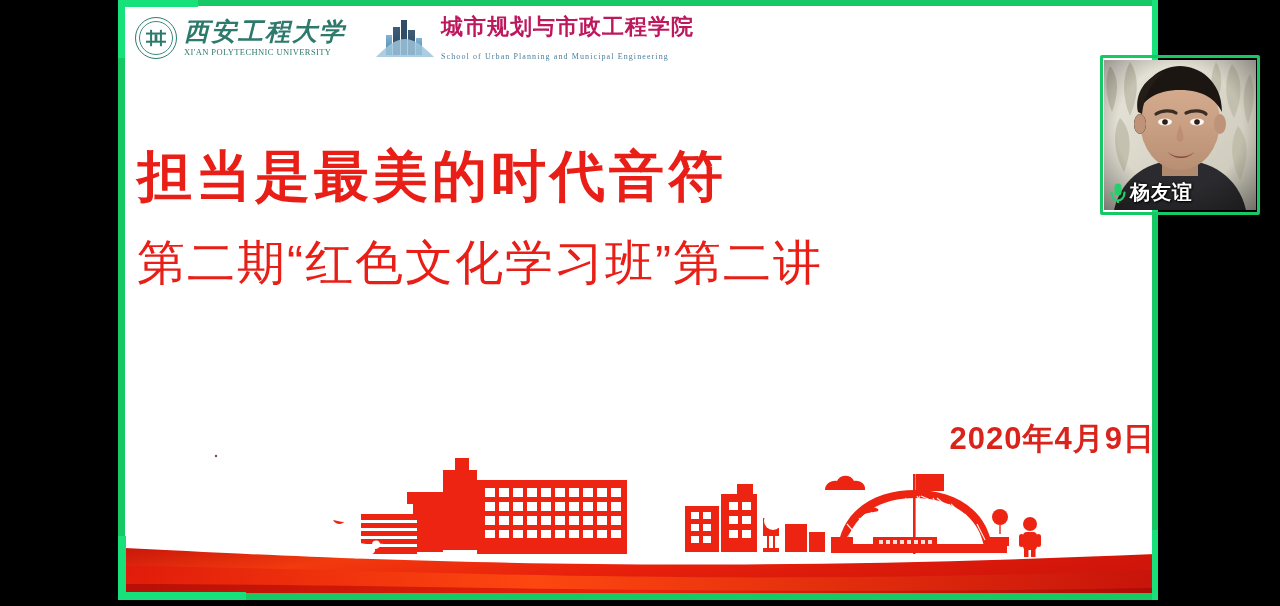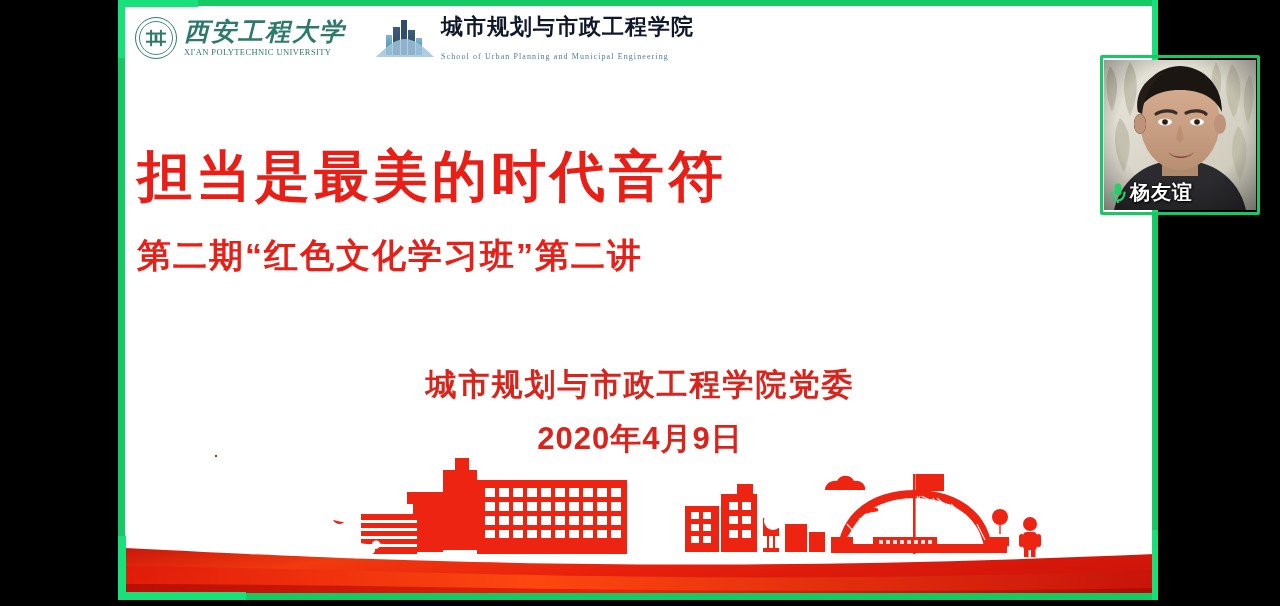--- a/index.html
+++ b/index.html
@@ -117,21 +117,21 @@
     white-space:nowrap;
     text-align:left;
   }
 
   .bldg-icon { width:58px; height:42px; flex:0 0 auto; }
 
   .school-names { display:flex; flex-direction:column; line-height:1; }
   .school-cn {
     font-size:22px;
     font-weight:bold;
-    color:#0f172a;
+    color:#be185d;
     letter-spacing:1px;
     white-space:nowrap;
   }
   .school-en {
     font-family:"Liberation Serif", serif;
     font-size:8px;
     color:#4a7fa0;
     letter-spacing:1.1px;
     margin-top:15px;
     white-space:nowrap;
@@ -146,41 +146,41 @@
   .main-title {
     font-size:55px;
     font-weight:bold;
     color:#E81E17;
     letter-spacing:4px;
     line-height:1.1;
     white-space:nowrap;
   }
   .sub-title {
     margin-top:30px;
-    font-size:34px;
-    font-weight:bold;
+    font-size:48px;
+    font-weight:normal;
     color:#E81E17;
     letter-spacing:2px;
     line-height:1.1;
     white-space:nowrap;
   }
   .org-line {
     position:absolute;
     left:0; right:0; top:358px;
     text-align:center;
     font-size:31px;
     font-weight:bold;
     color:#D9231B;
     letter-spacing:2px;
     white-space:nowrap;
   }
   .date-line {
     position:absolute;
     left:0; right:0; top:412px;
-    text-align:center;
+    text-align:right;
     font-size:31px;
     font-weight:bold;
     color:#D9231B;
     letter-spacing:1px;
     white-space:nowrap;
   }
 
   
   .artwork {
     position:absolute;
@@ -276,21 +276,20 @@
         </div>
       </div>
 
     </div>
 
     <div class="title-block">
       <div class="main-title">担当是最美的时代音符</div>
       <div class="sub-title">第二期“红色文化学习班”第二讲</div>
     </div>
 
-    <div class="org-line">城市规划与市政工程学院党委</div>
     <div class="date-line">2020年4月9日</div>
 
     <svg class="artwork" viewBox="0 0 1030 200" preserveAspectRatio="none">
       <defs>
         <linearGradient id="waveA" x1="0" y1="0" x2="1" y2="0.3">
           <stop offset="0" stop-color="#C9170A"></stop>
           <stop offset="0.25" stop-color="#F23A0E"></stop>
           <stop offset="0.55" stop-color="#E8200C"></stop>
           <stop offset="1" stop-color="#D0150A"></stop>
         </linearGradient>

